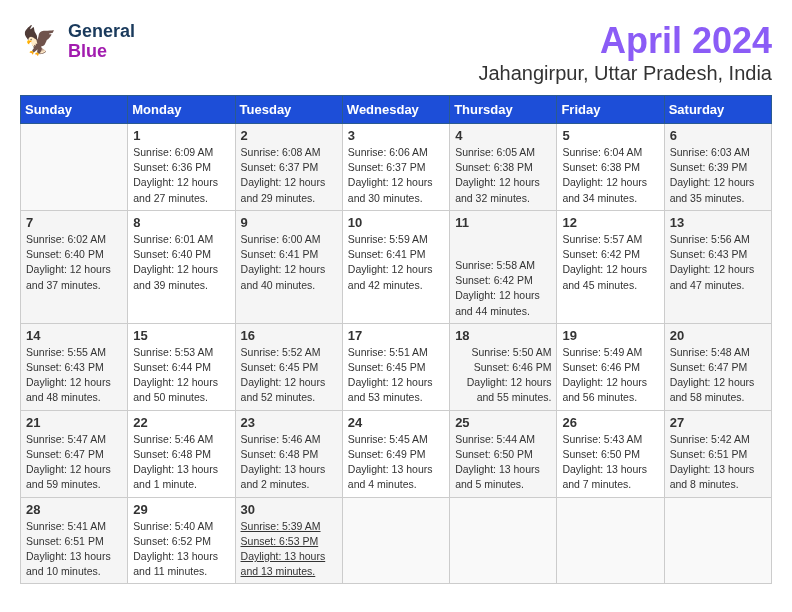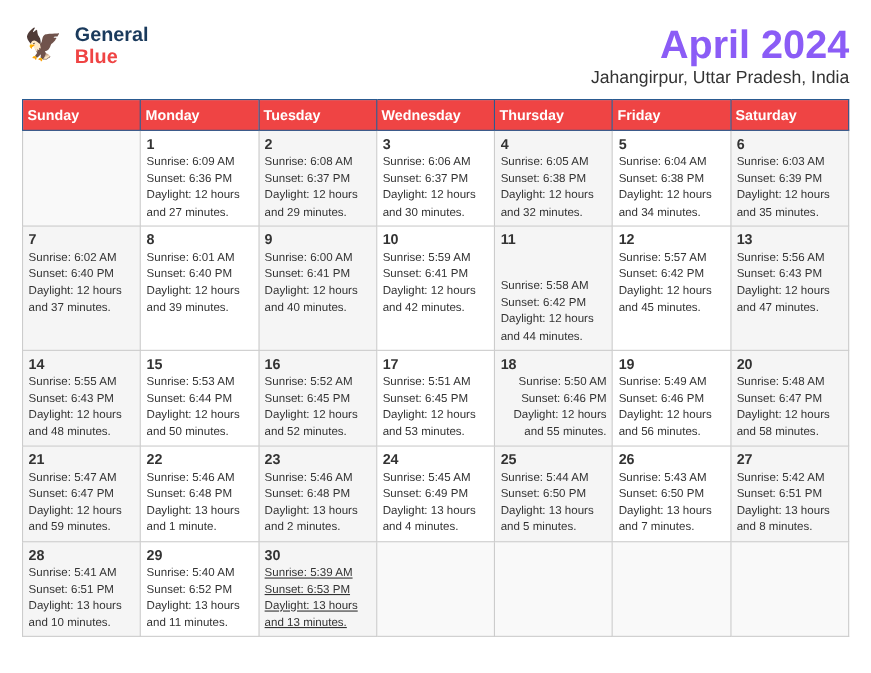--- a/index.html
+++ b/index.html
@@ -18,30 +18,30 @@
     }
     .title-area {
       text-align: right;
     }
     .month-title {
       font-size: 36px;
       font-weight: bold;
       color: #8b5cf6;
     }
     .location {
-      font-size: 16px;
+      font-size: 20px;
       color: #333;
     }
     .calendar {
       width: 100%;
       border-collapse: collapse;
       font-size: 11px;
     }
     .calendar th {
-      background-color: #ef4444;
+      background-color: #1d4ed8;
       color: #fff;
       padding: 6px 4px;
       text-align: left;
       font-size: 13px;
       border: 1px solid #2a5a90;
     }
     .calendar td {
       border: 1px solid #ccc;
       padding: 4px 5px;
       vertical-align: top;
@@ -85,21 +85,21 @@
     }
     .logo-general {
       font-size: 18px;
       font-weight: bold;
       color: #1a3a5c;
       line-height: 1.1;
     }
     .logo-blue {
       font-size: 18px;
       font-weight: bold;
-      color: #ef4444;
+      color: #a21caf;
       line-height: 1.1;
     }
   </style>
 </head>
 <body>
 
 <div class="header-area">
   <div class="logo-container">
     <svg class="logo-icon" viewBox="0 0 44 44" xmlns="http://www.w3.org/2000/svg">
       <text x="2" y="30" font-size="28" fill="#4a90d9">🦅</text>

